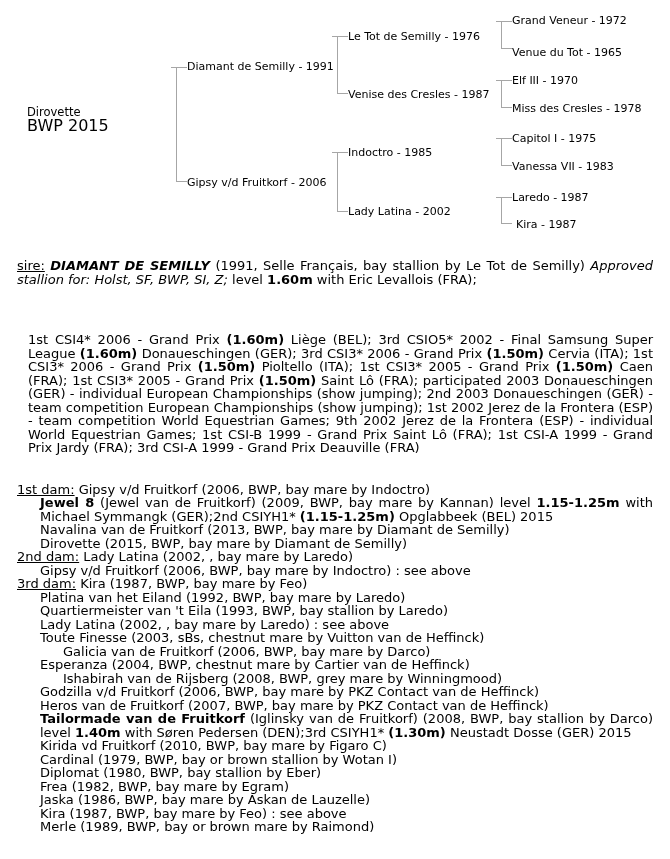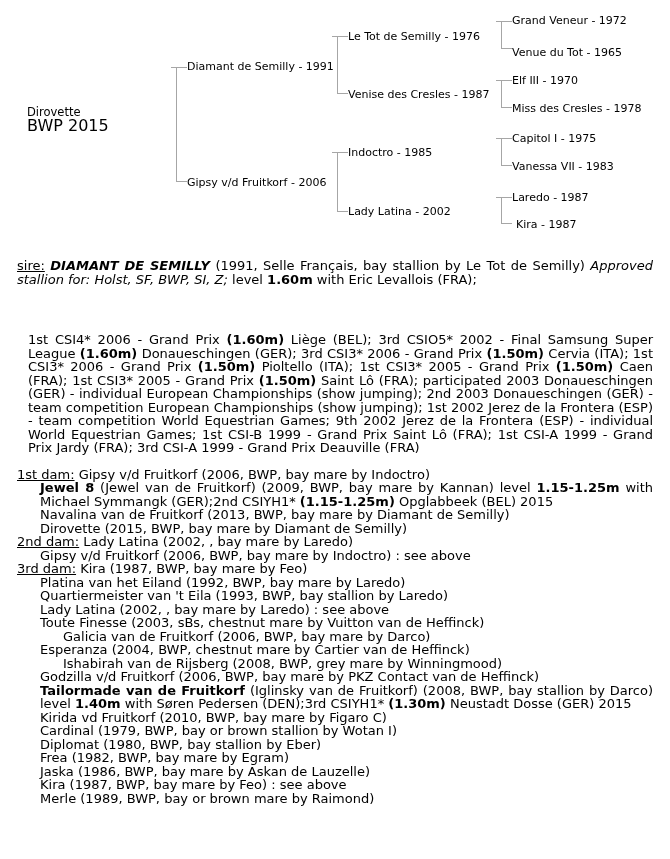--- a/index.html
+++ b/index.html
@@ -33,21 +33,21 @@
   .br4c{left:501px;top:138px;height:28px;}
   .br4d{left:501px;top:197px;height:27px;}
   
   .doc{padding:0 17px;font-size:13px;line-height:13.5px;}
   .tl{margin:0;}
   .just{text-align:justify;}
   .ind0{padding-left:0;}
   .ind1{padding-left:11px;margin-top:47px;}
   .ind2{padding-left:23px;}
   .ind3{padding-left:46px;}
-  .gap{margin-top:13px;}
+  .gap{margin-top:28px;}
   .b{font-weight:bold;}
   .i{font-style:italic;}
   .bi{font-weight:bold;font-style:italic;}
   .u{text-decoration:underline;}
 </style>
 </head>
 <body>
 
 <div class="page">
 
@@ -94,20 +94,21 @@
       <div class="tl ind2"><span>Gipsy v/d Fruitkorf (2006, BWP, bay mare by Indoctro) : see above</span></div>
       <div class="tl ind0"><span class="u">3rd dam:</span><span> Kira (1987, BWP, bay mare by Feo)</span></div>
       <div class="tl ind2"><span>Platina van het Eiland (1992, BWP, bay mare by Laredo)</span></div>
       <div class="tl ind2"><span>Quartiermeister van 't Eila (1993, BWP, bay stallion by Laredo)</span></div>
       <div class="tl ind2"><span>Lady Latina (2002, , bay mare by Laredo) : see above</span></div>
       <div class="tl ind2"><span>Toute Finesse (2003, sBs, chestnut mare by Vuitton van de Heffinck)</span></div>
       <div class="tl ind3"><span>Galicia van de Fruitkorf (2006, BWP, bay mare by Darco)</span></div>
       <div class="tl ind2"><span>Esperanza (2004, BWP, chestnut mare by Cartier van de Heffinck)</span></div>
       <div class="tl ind3"><span>Ishabirah van de Rijsberg (2008, BWP, grey mare by Winningmood)</span></div>
       <div class="tl ind2"><span>Godzilla v/d Fruitkorf (2006, BWP, bay mare by PKZ Contact van de Heffinck)</span></div>
+      <div class="tl ind2"><span>Heros van de Fruitkorf (2007, BWP, bay mare by PKZ Contact van de Heffinck)</span></div>
       <div class="tl ind2 just"><span class="b">Tailormade van de Fruitkorf</span><span> (Iglinsky van de Fruitkorf) (2008, BWP, bay stallion by Darco) level </span><span class="b">1.40m</span><span> with Søren Pedersen (DEN);3rd CSIYH1* </span><span class="b">(1.30m)</span><span> Neustadt Dosse (GER) 2015</span></div>
       <div class="tl ind2"><span>Kirida vd Fruitkorf (2010, BWP, bay mare by Figaro C)</span></div>
       <div class="tl ind2"><span>Cardinal (1979, BWP, bay or brown stallion by Wotan I)</span></div>
       <div class="tl ind2"><span>Diplomat (1980, BWP, bay stallion by Eber)</span></div>
       <div class="tl ind2"><span>Frea (1982, BWP, bay mare by Egram)</span></div>
       <div class="tl ind2"><span>Jaska (1986, BWP, bay mare by Askan de Lauzelle)</span></div>
       <div class="tl ind2"><span>Kira (1987, BWP, bay mare by Feo) : see above</span></div>
       <div class="tl ind2"><span>Merle (1989, BWP, bay or brown mare by Raimond)</span></div>
     </div>
 

